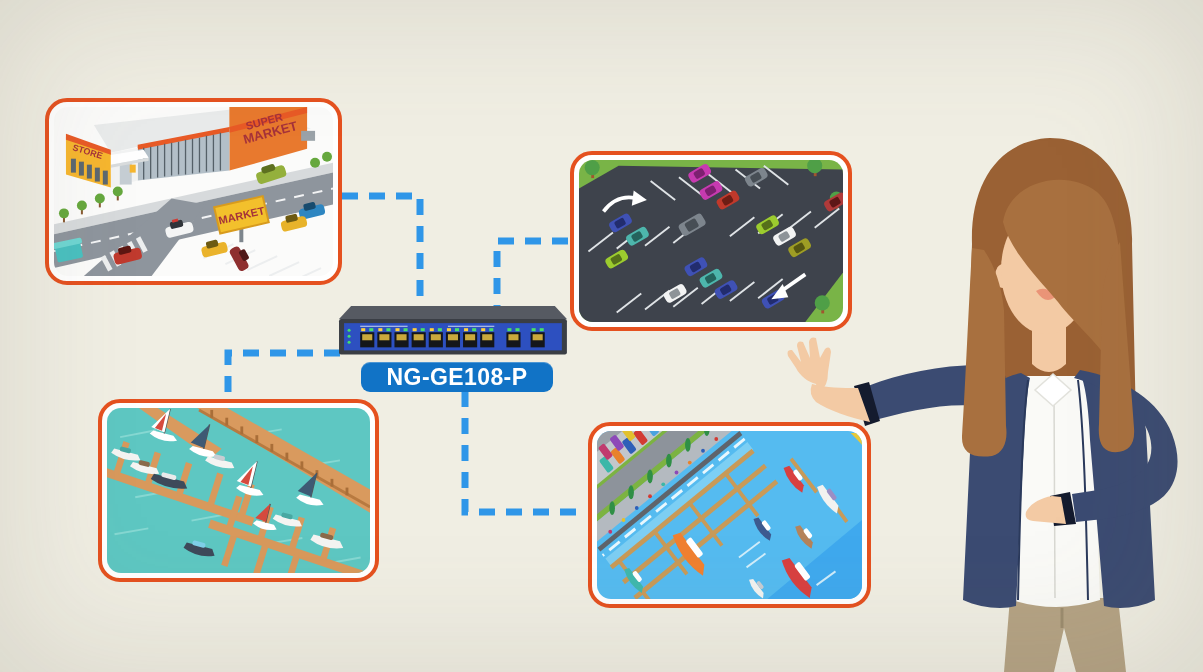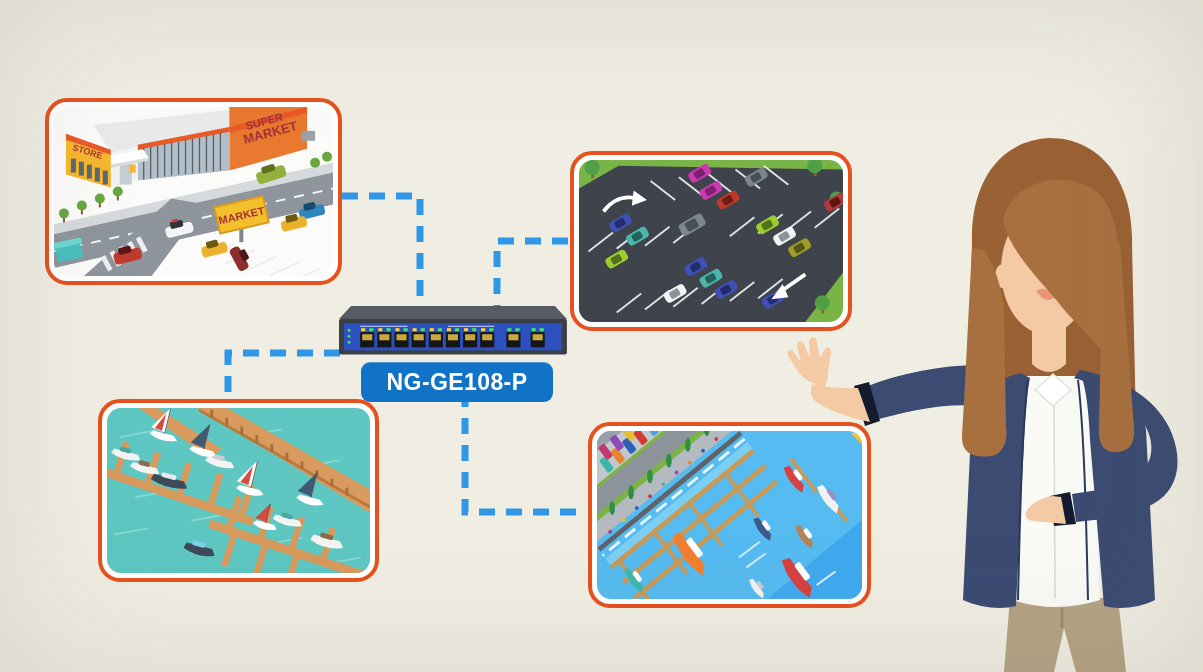--- a/index.html
+++ b/index.html
@@ -9,21 +9,21 @@
   .panel{position:absolute;box-sizing:border-box;background:#fff;
     border:4px solid #e5511f;border-radius:22px;padding:5px;}
   .panel .art{width:100%;height:100%;border-radius:14px;overflow:hidden;position:relative;}
   .panel .art svg{display:block;width:100%;height:100%;}
   .p1{left:45px;top:98px;width:297px;height:187px;}
   .p2{left:570px;top:151px;width:282px;height:180px;}
   .p3{left:98px;top:399px;width:281px;height:183px;}
   .p4{left:588px;top:422px;width:283px;height:186px;}
   .connectors{position:absolute;left:0;top:0;pointer-events:none;}
   .switch{position:absolute;left:337px;top:306px;width:232px;height:54px;}
-  .device-label{position:absolute;left:361px;top:362px;width:192px;height:40px;
+  .device-label{position:absolute;left:361px;top:362px;width:192px;height:30px;
     background:#1173c6;border-radius:9px;color:#fff;font-weight:bold;font-size:23px;
     display:flex;align-items:center;justify-content:center;letter-spacing:.4px;
     box-shadow:0 1px 0 rgba(255,255,255,.25) inset;}
   .woman{position:absolute;left:770px;top:130px;width:433px;height:542px;}
   text{font-family:"Liberation Sans",sans-serif;}
 </style>
 </head>
 <body>
 
 <div class="stage">

